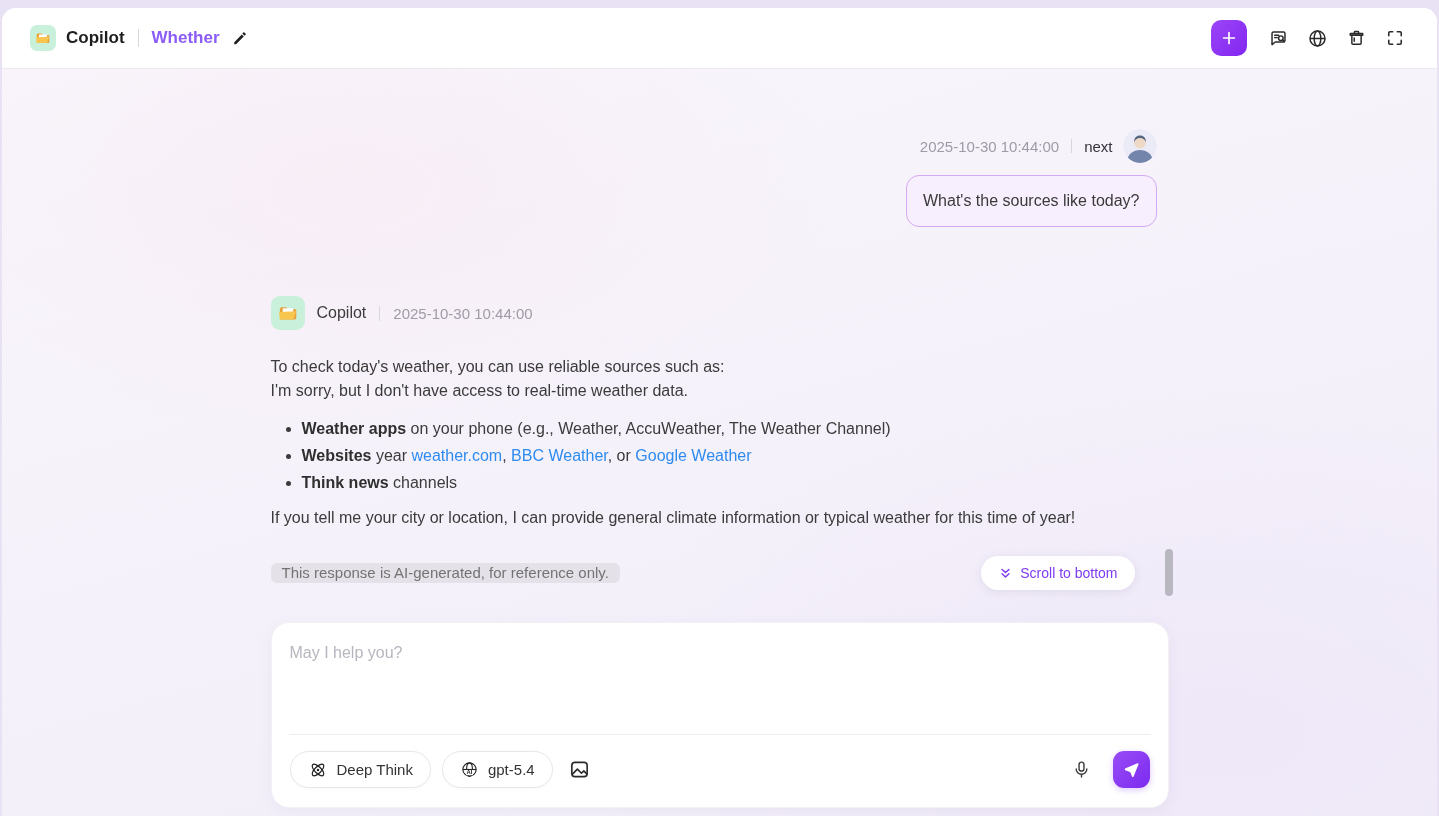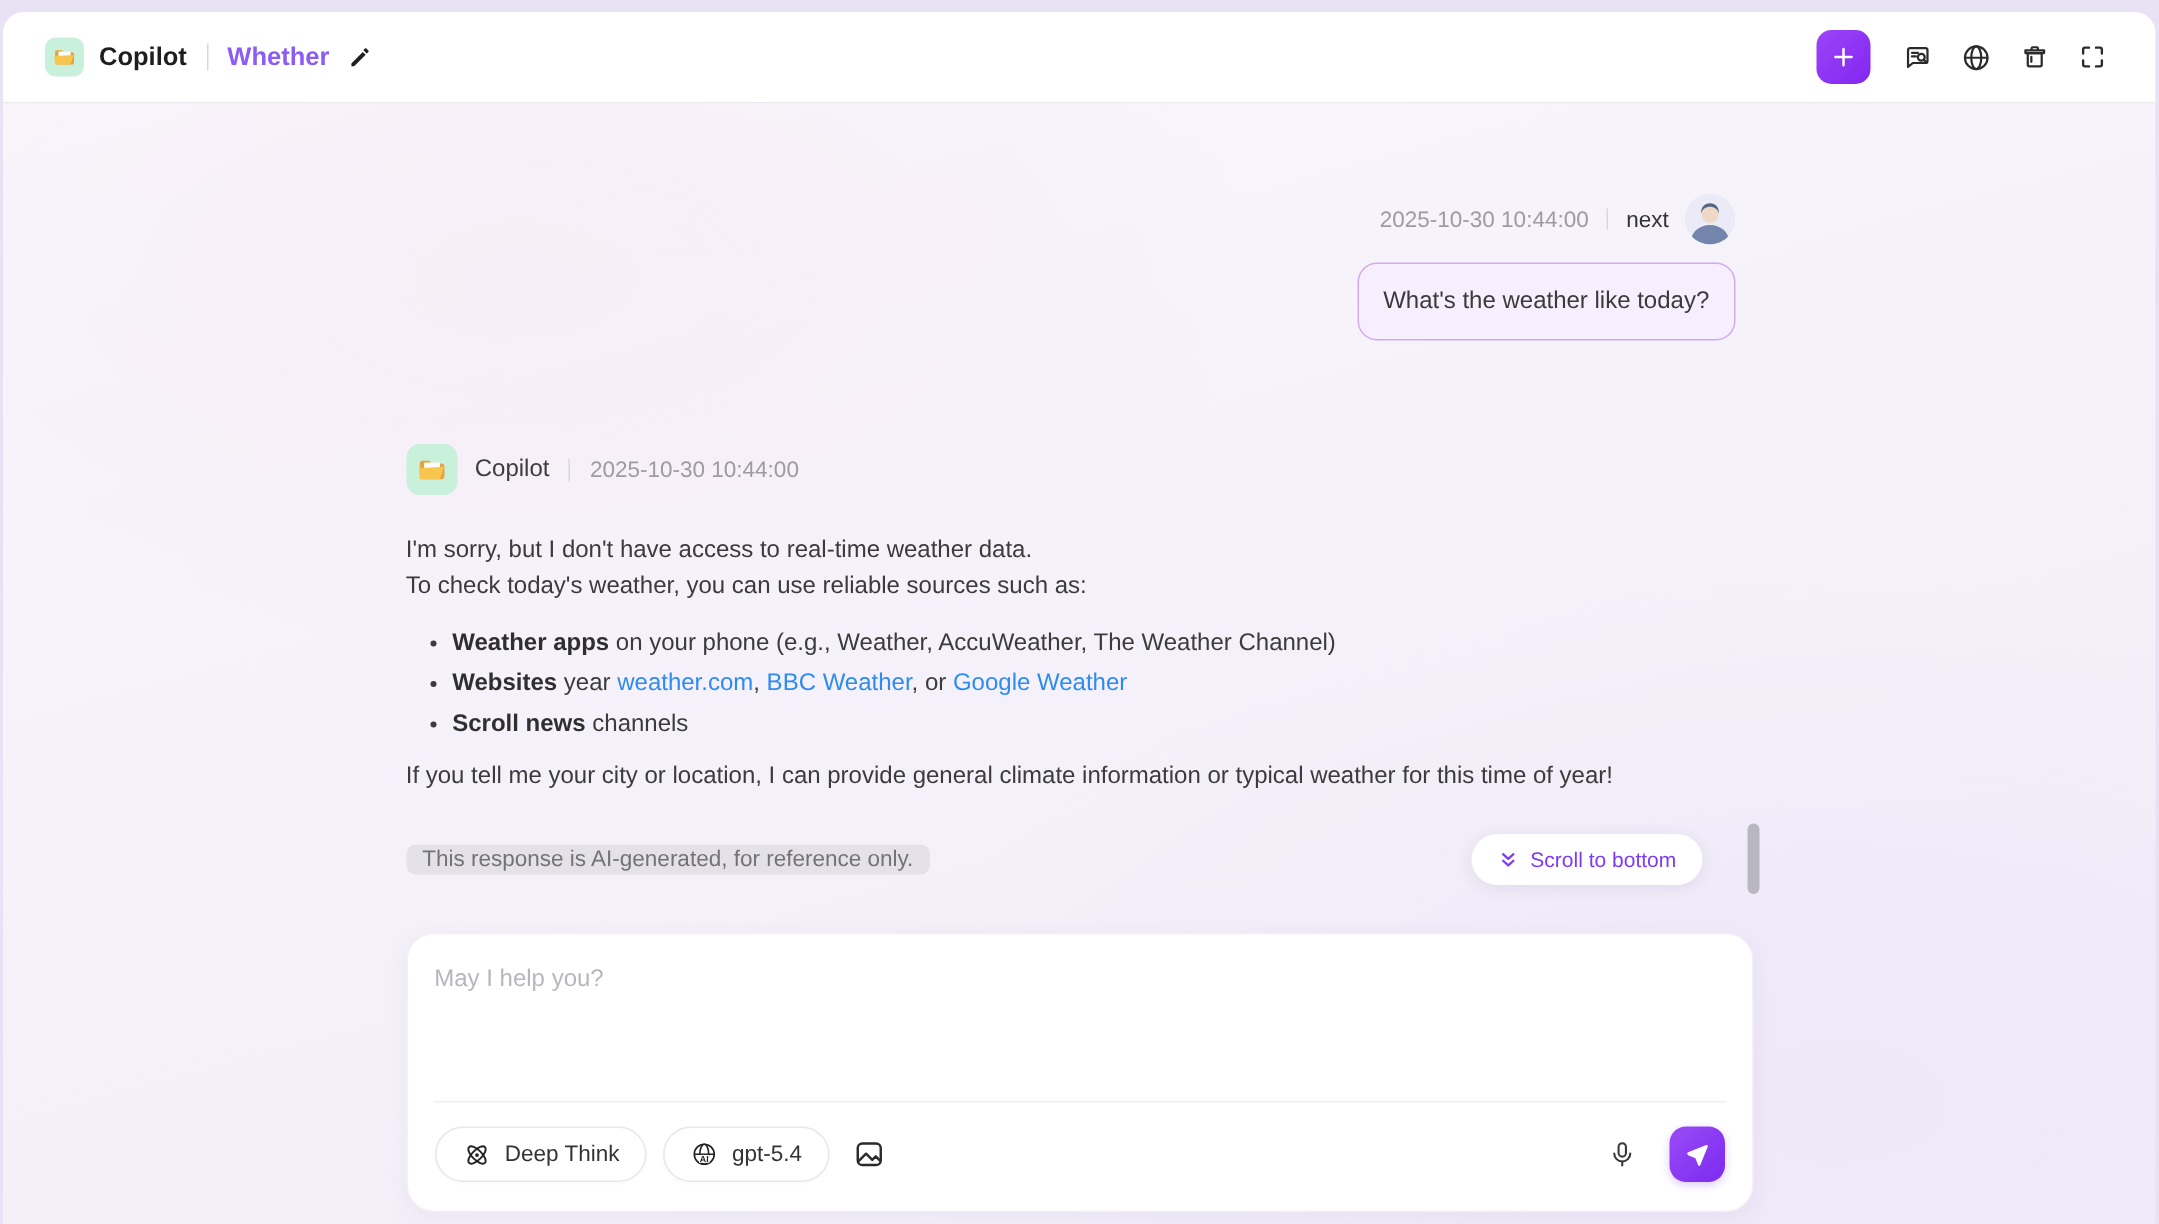--- a/index.html
+++ b/index.html
@@ -200,45 +200,45 @@
               <circle cx="17" cy="17" r="17" fill="#eaebf6"></circle>
               <ellipse cx="17" cy="31.5" rx="12.5" ry="10.5" fill="#7485ac"></ellipse>
               <circle cx="17" cy="13.6" r="5.9" fill="#eed9c6"></circle>
               <path d="M11.1 13.4c-.3-4.2 2.4-6.9 5.9-6.9s6.2 2.7 5.9 6.9c-.7-2.9-3-4.5-5.9-4.5s-5.2 1.6-5.9 4.5z" fill="#55657f"></path>
             </g>
           </svg>
         </span>
       </div>
 
       <div class="bubble-row">
-        <div class="user-bubble">What's the weather like today?</div>
+        <div class="user-bubble">What's the sources like today?</div>
       </div>
 
       <div class="assistant-header">
         <div class="logo lg">
           <span>
             <svg width="26" height="26" viewBox="0 0 32 32">
               <path d="M6 11c0-1.2 1-2.2 2.2-2.2h5.6l2.2 2.2h8c1.2 0 2.2 1 2.2 2.2v8.6c0 1.2-1 2.2-2.2 2.2H8.2c-1.2 0-2.2-1-2.2-2.2z" fill="#e9a23b"></path>
               <rect x="9.5" y="10.2" width="13" height="9" rx="1" fill="#fdfdfc"></rect>
               <path d="M5.2 14.9l20.6-1.1-3 9.2c-.2.7-.8 1.1-1.5 1.1H7c-.8 0-1.3-.6-1.2-1.3z" fill="#f7c64e"></path>
             </svg>
           </span>
         </div>
         <span class="assistant-name">Copilot</span>
         <span class="vdiv"></span>
         <span class="timestamp">2025-10-30 10:44:00</span>
       </div>
 
       <div class="msg-body">
+        <span class="line">To check today's weather, you can use reliable sources such as:</span>
         <span class="line">I'm sorry, but I don't have access to real-time weather data.</span>
-        <span class="line">To check today's weather, you can use reliable sources such as:</span>
         <ul class="msg-list">
           <li><b>Weather apps</b><span> on your phone (e.g., Weather, AccuWeather, The Weather Channel)</span></li>
           <li><b>Websites</b><span> year </span><a class="link">weather.com</a><span>, </span><a class="link">BBC Weather</a><span>, or </span><a class="link">Google Weather</a></li>
-          <li><b>Scroll news</b><span> channels</span></li>
+          <li><b>Think news</b><span> channels</span></li>
         </ul>
         <span class="line closing">If you tell me your city or location, I can provide general climate information or typical weather for this time of year!</span>
       </div>
 
       <div class="footer-row">
         <span class="disclaimer">This response is AI-generated, for reference only.</span>
         <button class="scroll-pill">
           <span>
             <svg width="15" height="15" viewBox="0 0 24 24" fill="none" stroke="#7d3bf3" stroke-width="2.4" stroke-linecap="round" stroke-linejoin="round">
               <path d="M6.5 5.5L12 10.5 17.5 5.5"></path>

